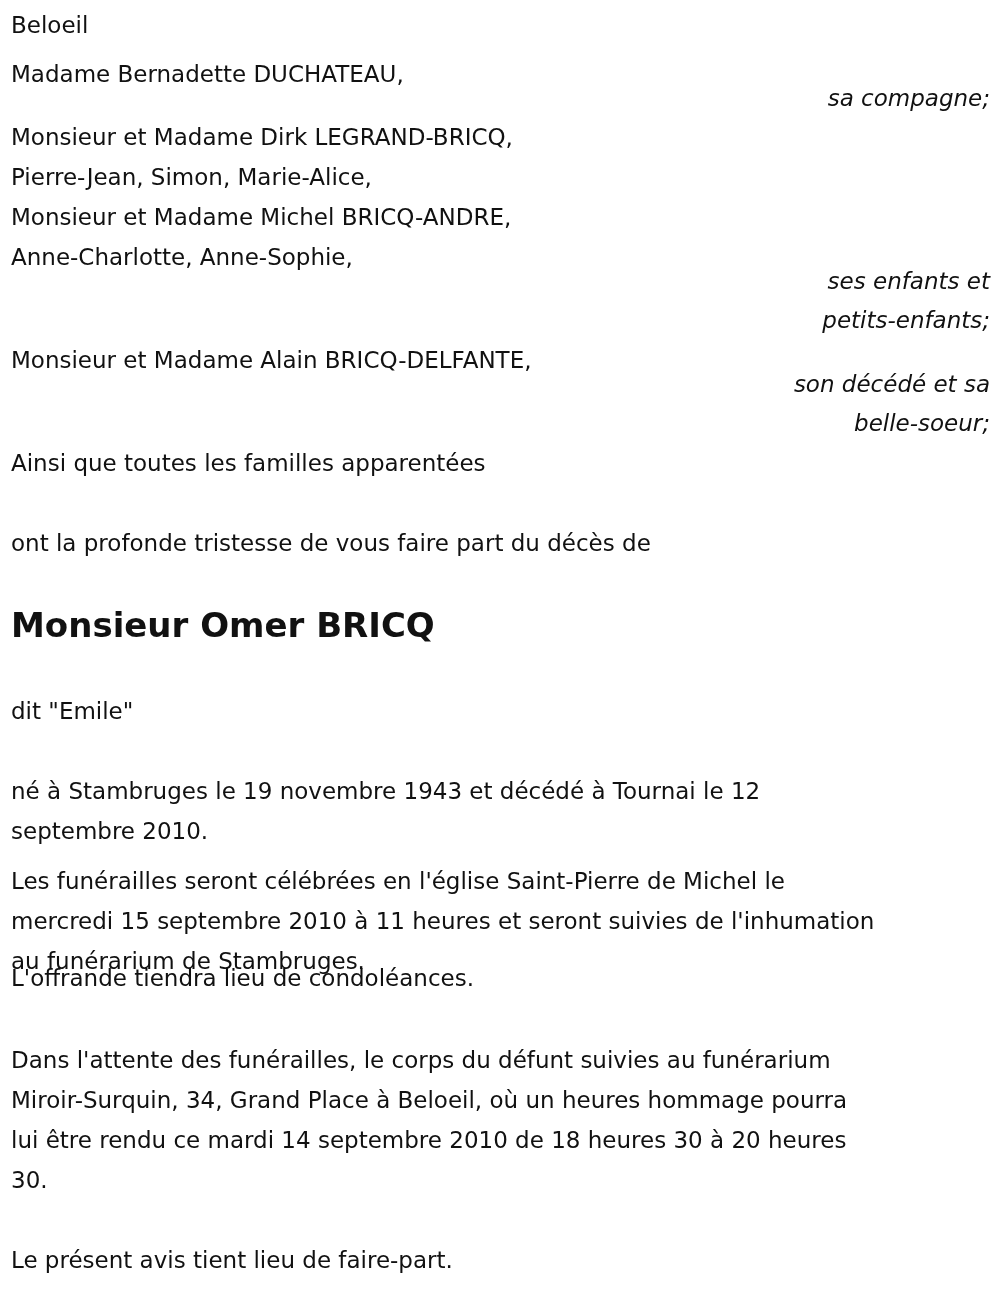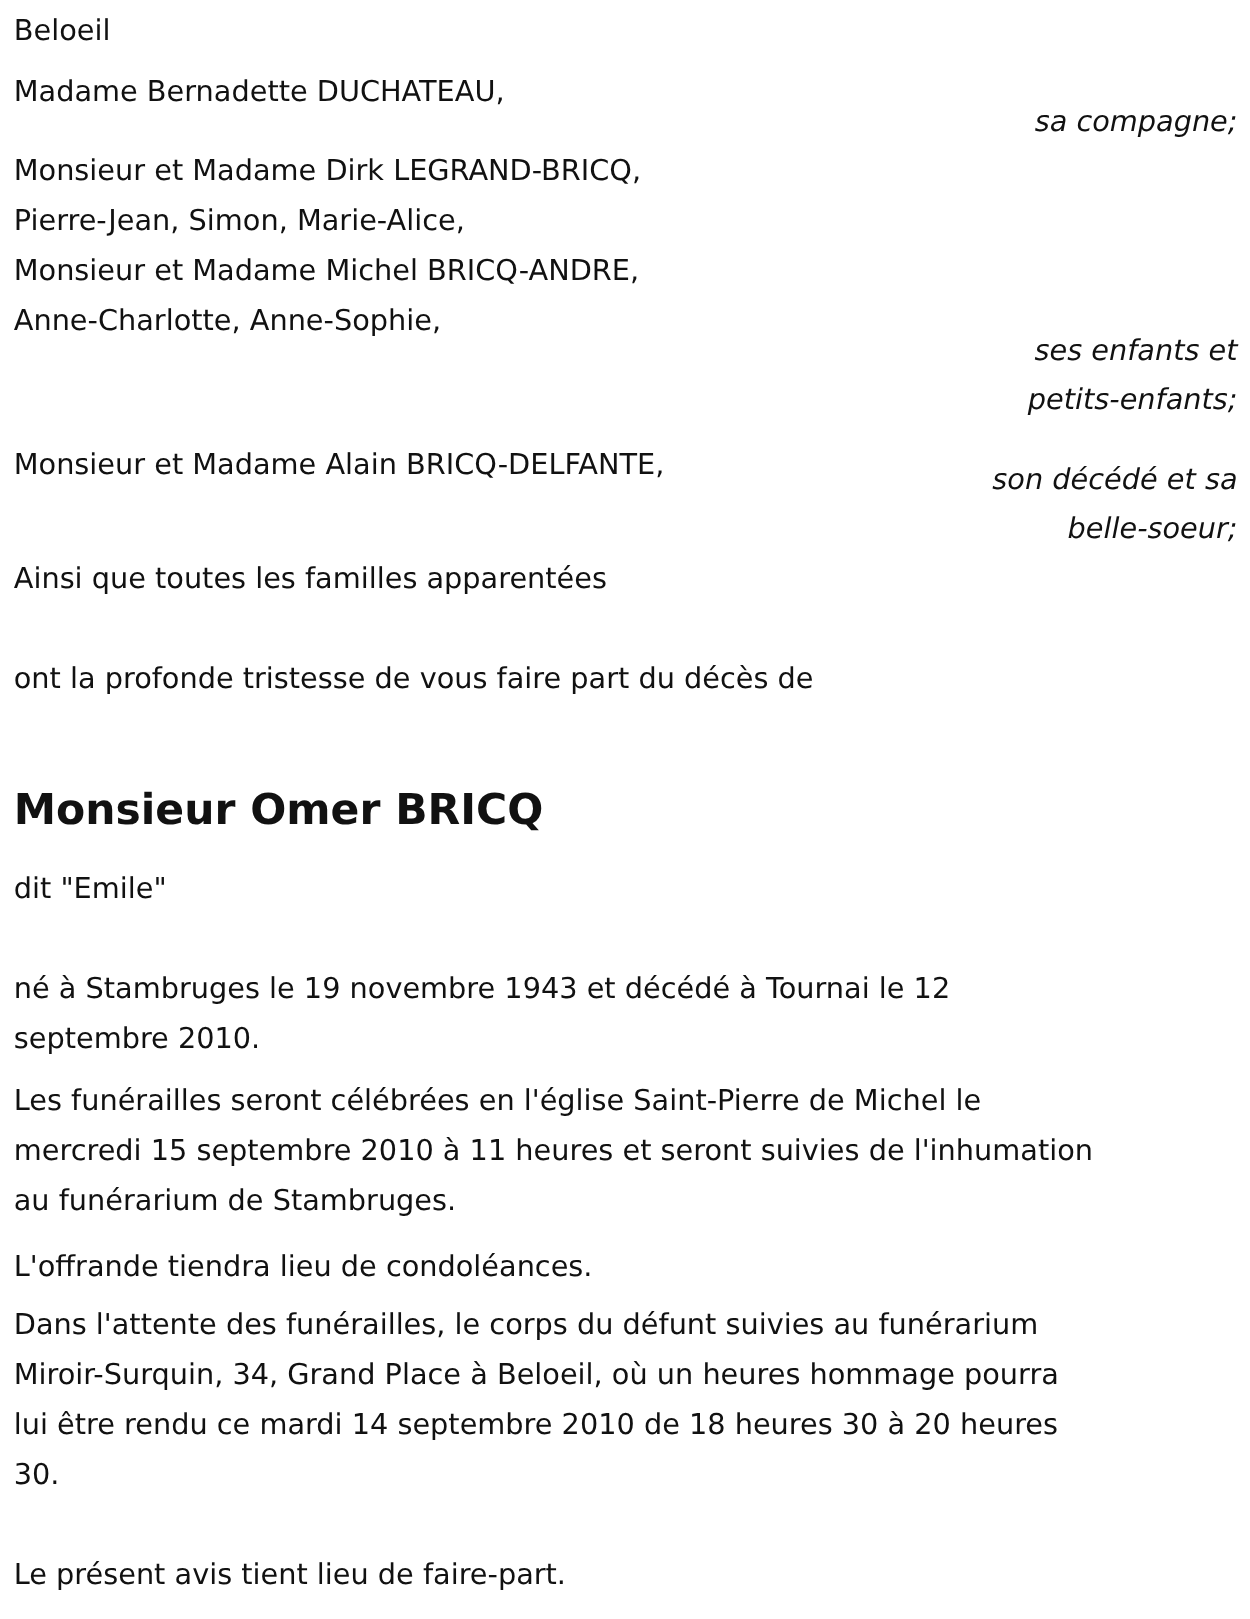--- a/index.html
+++ b/index.html
@@ -3,58 +3,58 @@
   <meta charset="utf-8">
   <style>
     html, body { margin: 0; padding: 0; background: #ffffff; }
     body {
       width: 1000px; height: 1295px; overflow: hidden; position: relative;
       font-family: "DejaVu Sans", sans-serif; color: #111111;
       font-size: 23px;
     }
     .line { position: absolute; left: 11px; white-space: nowrap; line-height: 40px; }
     .right { position: absolute; right: 10px; font-style: italic; white-space: nowrap; line-height: 40px; text-align: center; }
-    .title { position: absolute; left: 11px; font-weight: bold; font-size: 34px; line-height: 48px; white-space: nowrap; margin-top: 23px; }
+    .title { position: absolute; left: 11px; font-weight: bold; font-size: 34px; line-height: 48px; white-space: nowrap; }
   </style>
 </head>
 <body>
 
 <div>
   <div class="line" style="top:5px">Beloeil</div>
 
   <div class="line" style="top:54px">Madame Bernadette DUCHATEAU,</div>
   <div class="right" style="top:78px">sa compagne;</div>
 
   <div class="line" style="top:117px">Monsieur et Madame Dirk LEGRAND-BRICQ,</div>
   <div class="line" style="top:157px">Pierre-Jean, Simon, Marie-Alice,</div>
   <div class="line" style="top:197px">Monsieur et Madame Michel BRICQ-ANDRE,</div>
   <div class="line" style="top:237px">Anne-Charlotte, Anne-Sophie,</div>
   <div class="right" style="top:261px">ses enfants et</div>
   <div class="right" style="top:300px">petits-enfants;</div>
 
-  <div class="line" style="top:352px">Monsieur et Madame Alain BRICQ-DELFANTE,</div>
+  <div class="line" style="top:340px">Monsieur et Madame Alain BRICQ-DELFANTE,</div>
   <div class="right" style="top:364px">son décédé et sa</div>
   <div class="right" style="top:403px">belle-soeur;</div>
 
   <div class="line" style="top:443px">Ainsi que toutes les familles apparentées</div>
 
   <div class="line" style="top:523px">ont la profonde tristesse de vous faire part du décès de</div>
 
   <div class="title" style="top:601px">Monsieur Omer BRICQ</div>
 
   <div class="line" style="top:691px">dit "Emile"</div>
 
   <div class="line" style="top:771px">né à Stambruges le 19 novembre 1943 et décédé à Tournai le 12</div>
   <div class="line" style="top:811px">septembre 2010.</div>
 
   <div class="line" style="top:861px">Les funérailles seront célébrées en l'église Saint-Pierre de Michel le</div>
   <div class="line" style="top:901px">mercredi 15 septembre 2010 à 11 heures et seront suivies de l'inhumation</div>
   <div class="line" style="top:941px">au funérarium de Stambruges.</div>
 
-  <div class="line" style="top:994px">L'offrande tiendra lieu de condoléances.</div>
+  <div class="line" style="top:958px">L'offrande tiendra lieu de condoléances.</div>
 
   <div class="line" style="top:1040px">Dans l'attente des funérailles, le corps du défunt suivies au funérarium</div>
   <div class="line" style="top:1080px">Miroir-Surquin, 34, Grand Place à Beloeil, où un heures hommage pourra</div>
   <div class="line" style="top:1120px">lui être rendu ce mardi 14 septembre 2010 de 18 heures 30 à 20 heures</div>
   <div class="line" style="top:1160px">30.</div>
 
   <div class="line" style="top:1240px">Le présent avis tient lieu de faire-part.</div>
 </div>
 
 </body></html>

